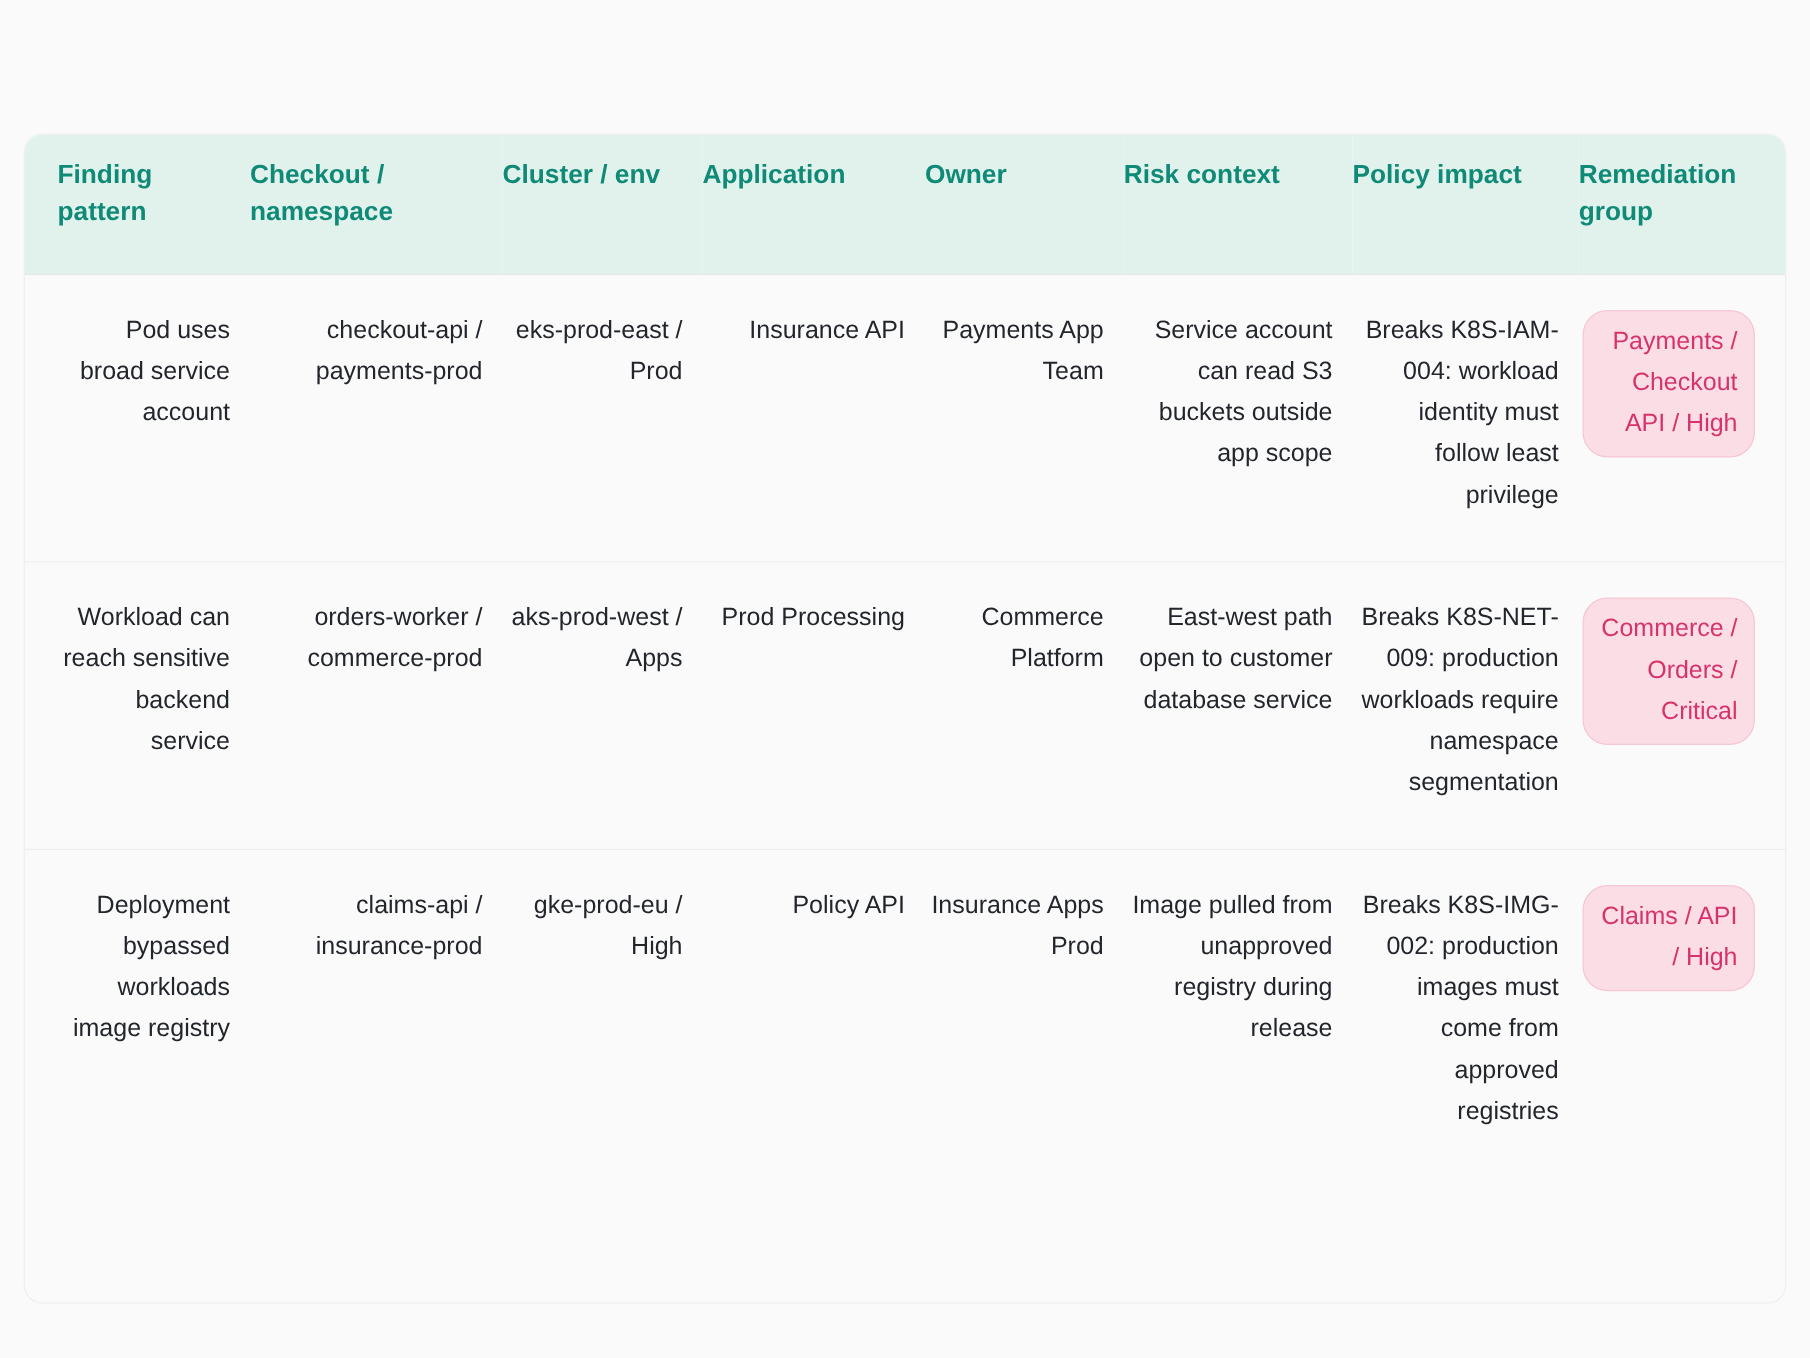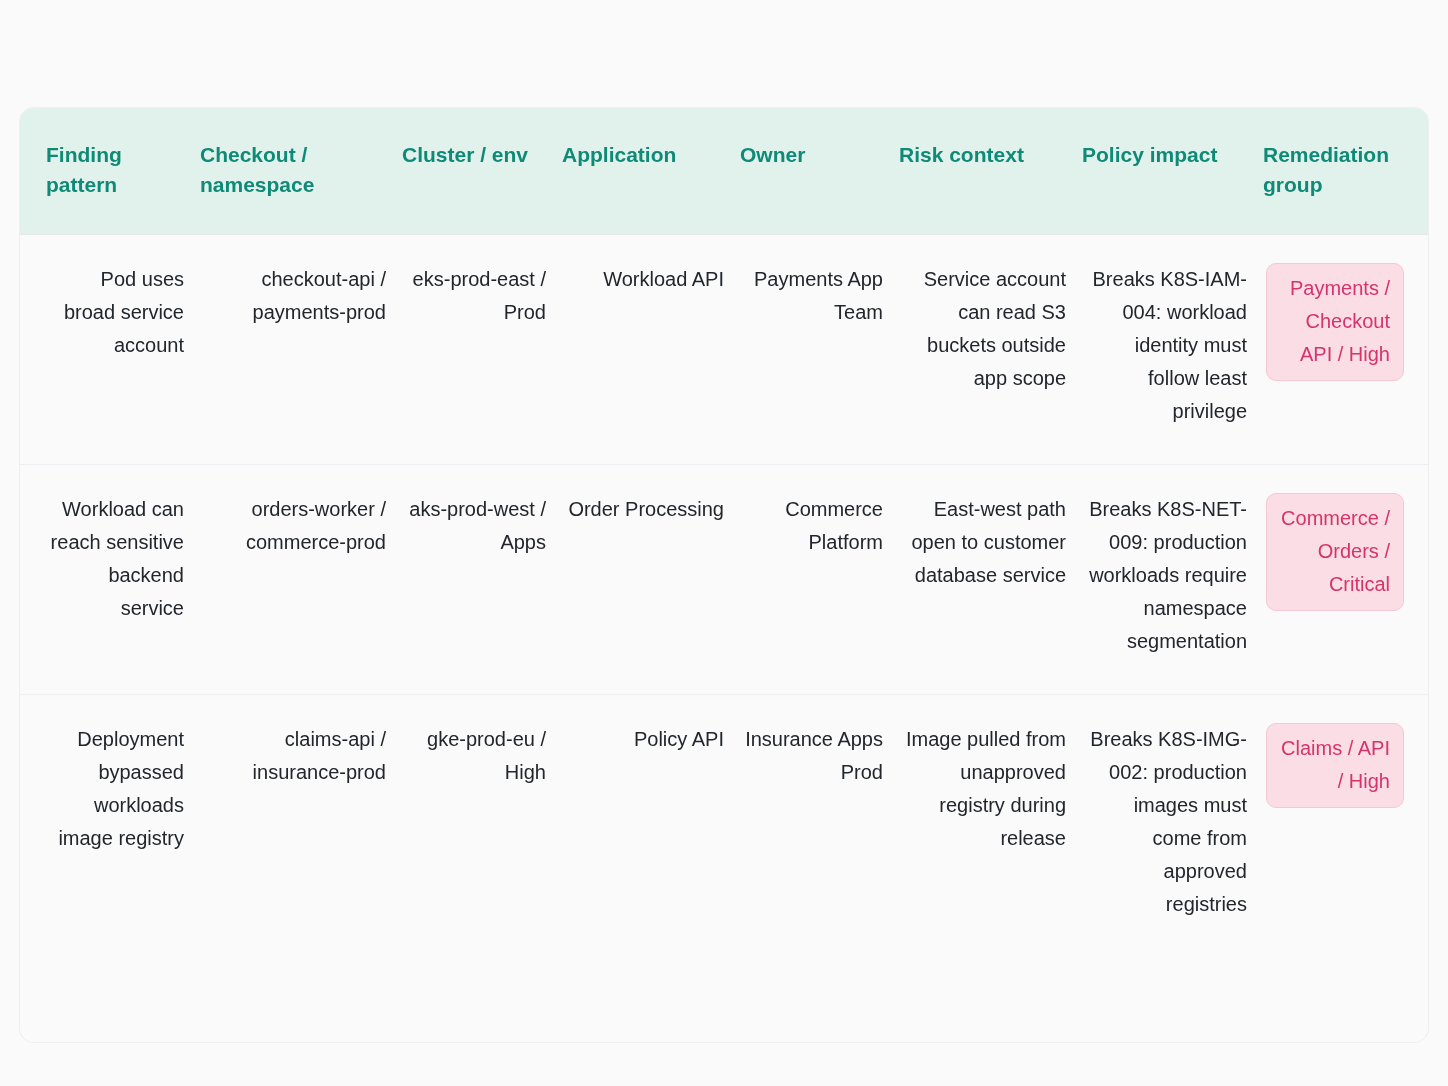--- a/index.html
+++ b/index.html
@@ -42,21 +42,21 @@
   }
 
   table.findings thead th {
     background: #e1f2ed;
     color: #0f8a76;
     font-size: 21px;
     font-weight: bold;
     line-height: 30px;
     text-align: left;
     vertical-align: top;
-    padding: 32px 16px 34px 0;
+    padding: 17px 16px 34px 0;
   }
 
   table.findings thead th:first-child { padding-left: 26px; }
   table.findings thead th:last-child  { padding-right: 24px; margin-left: 34px; }
 
   table.findings tbody td {
     font-size: 20px;
     line-height: 33px;
     color: #22262b;
     vertical-align: top;
@@ -78,21 +78,21 @@
   .col-application { width: 178px; }
   .col-owner       { width: 159px; }
   .col-risk        { width: 183px; }
   .col-policy      { width: 181px; }
   .col-remediation { width: 165px; }
 
   .badge {
     display: inline-block;
     background: #fbdde5;
     border: 1px solid #f6c7d4;
-    border-radius: 10px;
+    border-radius: 20px;
     color: #d6336c;
     font-size: 20px;
     line-height: 33px;
     padding: 8px 13px 9px 13px;
     max-width: 138px;
   }
 
   .cell-text { display: block; }
 </style>
 </head>
@@ -132,21 +132,21 @@
           <td>
             <span class="cell-text">Pod uses broad service account</span>
           </td>
           <td>
             <span class="cell-text">checkout-api / payments-prod</span>
           </td>
           <td>
             <span class="cell-text">eks-prod-east / Prod</span>
           </td>
           <td>
-            <span class="cell-text">Workload API</span>
+            <span class="cell-text">Insurance API</span>
           </td>
           <td>
             <span class="cell-text">Payments App Team</span>
           </td>
           <td>
             <span class="cell-text">Service account can read S3 buckets outside app scope</span>
           </td>
           <td>
             <span class="cell-text">Breaks K8S-IAM-004: workload identity must follow least privilege</span>
           </td>
@@ -159,21 +159,21 @@
           <td>
             <span class="cell-text">Workload can reach sensitive backend service</span>
           </td>
           <td>
             <span class="cell-text">orders-worker / commerce-prod</span>
           </td>
           <td>
             <span class="cell-text">aks-prod-west / Apps</span>
           </td>
           <td>
-            <span class="cell-text">Order Processing</span>
+            <span class="cell-text">Prod Processing</span>
           </td>
           <td>
             <span class="cell-text">Commerce Platform</span>
           </td>
           <td>
             <span class="cell-text">East-west path open to customer database service</span>
           </td>
           <td>
             <span class="cell-text">Breaks K8S-NET-009: production workloads require namespace segmentation</span>
           </td>

